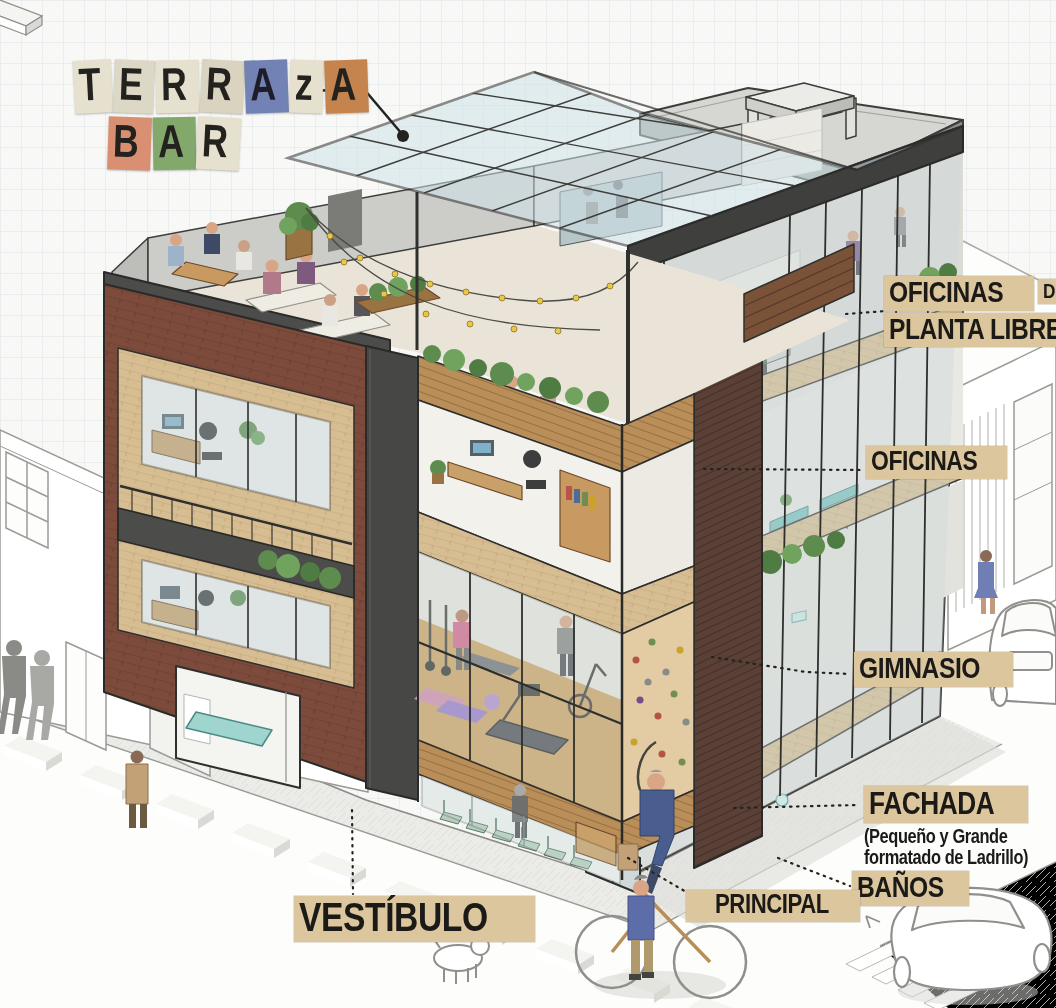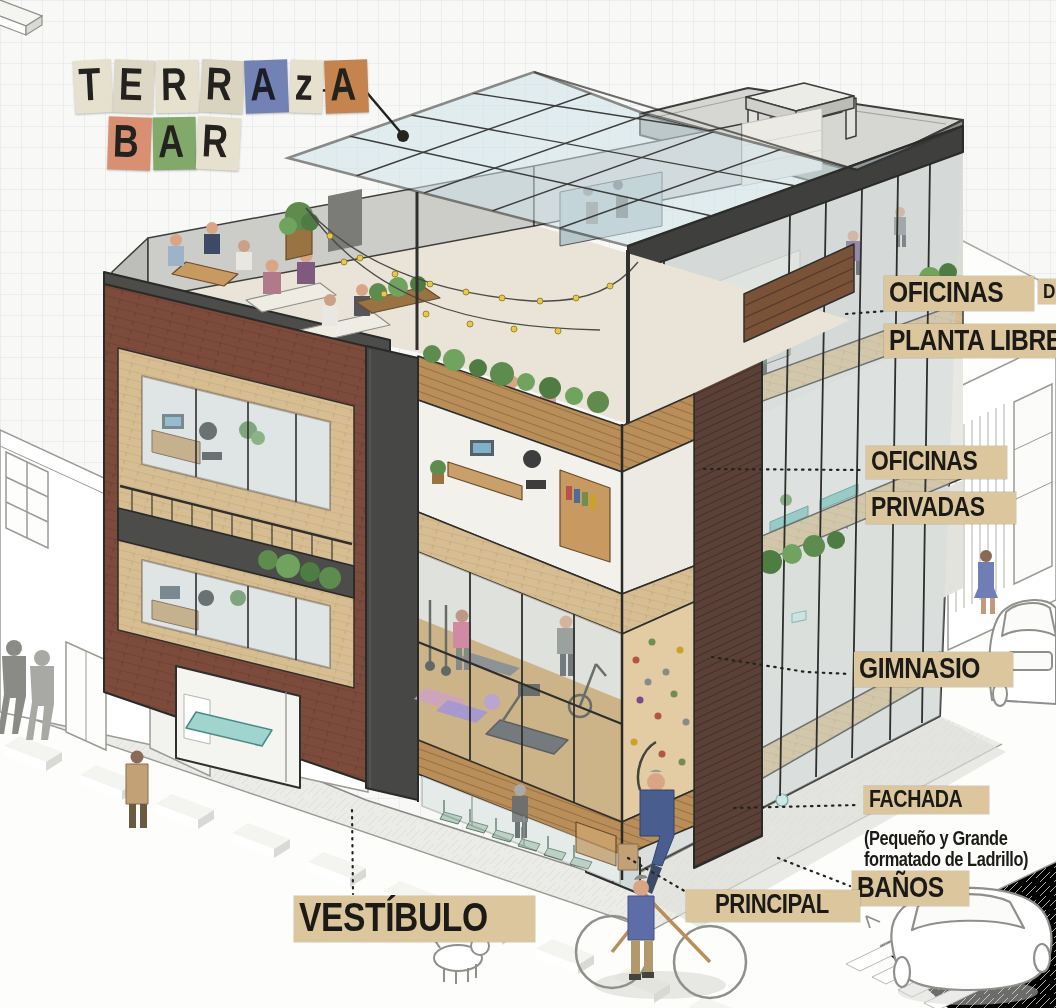--- a/index.html
+++ b/index.html
@@ -2,21 +2,21 @@
 <html><head>
 <meta charset="utf-8">
 <style>
   html,body{margin:0;padding:0;}
   body{width:1056px;height:1008px;position:relative;overflow:hidden;
        font-family:"Liberation Sans",sans-serif;background:#f8f9f6;}
   .stage{position:absolute;inset:0;}
   svg.scene{position:absolute;left:0;top:0;}
   
   .lbl{position:absolute;color:#1b1a17;font-weight:bold;line-height:1.02;white-space:nowrap;}
-  .tile-bg{display:inline-block;background:#dcc69e;padding:1px 6px 3px 5px;margin-bottom:13px;
+  .tile-bg{display:inline-block;background:#dcc69e;padding:1px 6px 3px 5px;margin-bottom:2px;
            box-shadow:0 0 0 .5px rgba(120,100,60,.35);}
   .cond{display:inline-block;transform:scaleX(.82);transform-origin:left center;letter-spacing:-.5px;}
   .big{font-size:30px;}
   .mid{font-size:28px;}
   .small-tag{font-size:21px;vertical-align:4px;margin-left:4px;}
   .sub{font-size:20px;line-height:1.05;background:none;padding:0;}
   
   .ransom-row{display:flex;align-items:flex-end;}
   .ransom-row + .ransom-row{margin-top:4px;margin-left:34px;}
   .tile{display:inline-block;font-size:46px;font-weight:bold;color:#23221f;
@@ -677,29 +677,28 @@
       </div>
     </div>
 
 <div class="lbl" style="left:884px;top:276px;">
   <div><span class="tile-bg big"><span class="cond">OFICINAS</span></span><span class="tile-bg small-tag"><span class="cond">DE</span></span></div>
   <div><span class="tile-bg big"><span class="cond">PLANTA LIBRE</span></span></div>
 </div>
 
 <div class="lbl" style="left:866px;top:446px;">
   <div><span class="tile-bg mid"><span class="cond">OFICINAS</span></span></div>
-  <div><span class="tile-bg mid"><span class="cond">PRIVADAS</span></span></div>
 </div>
 
 <div class="lbl" style="left:854px;top:652px;text-align:center;">
   <span class="tile-bg big"><span class="cond">GIMNASIO</span></span>
 </div>
 
 <div class="lbl" style="left:864px;top:786px;">
-  <div><span class="tile-bg" style="font-size:24px;"><span class="cond">FACHADA</span></span></div>
+  <div><span class="tile-bg" style="font-size:32px;"><span class="cond">FACHADA</span></span></div>
   <div class="sub" style="margin-top:1px;"><span class="cond">(Pequeño y Grande</span></div>
   <div class="sub"><span class="cond">formatado de Ladrillo)</span></div>
 </div>
 
 <div class="lbl" style="left:852px;top:871px;">
   <span class="tile-bg big"><span class="cond">BAÑOS</span></span>
 </div>
 
 <div class="lbl" style="left:294px;top:896px;">
   <span class="tile-bg" style="font-size:41px;"><span class="cond">VESTÍBULO</span></span>

